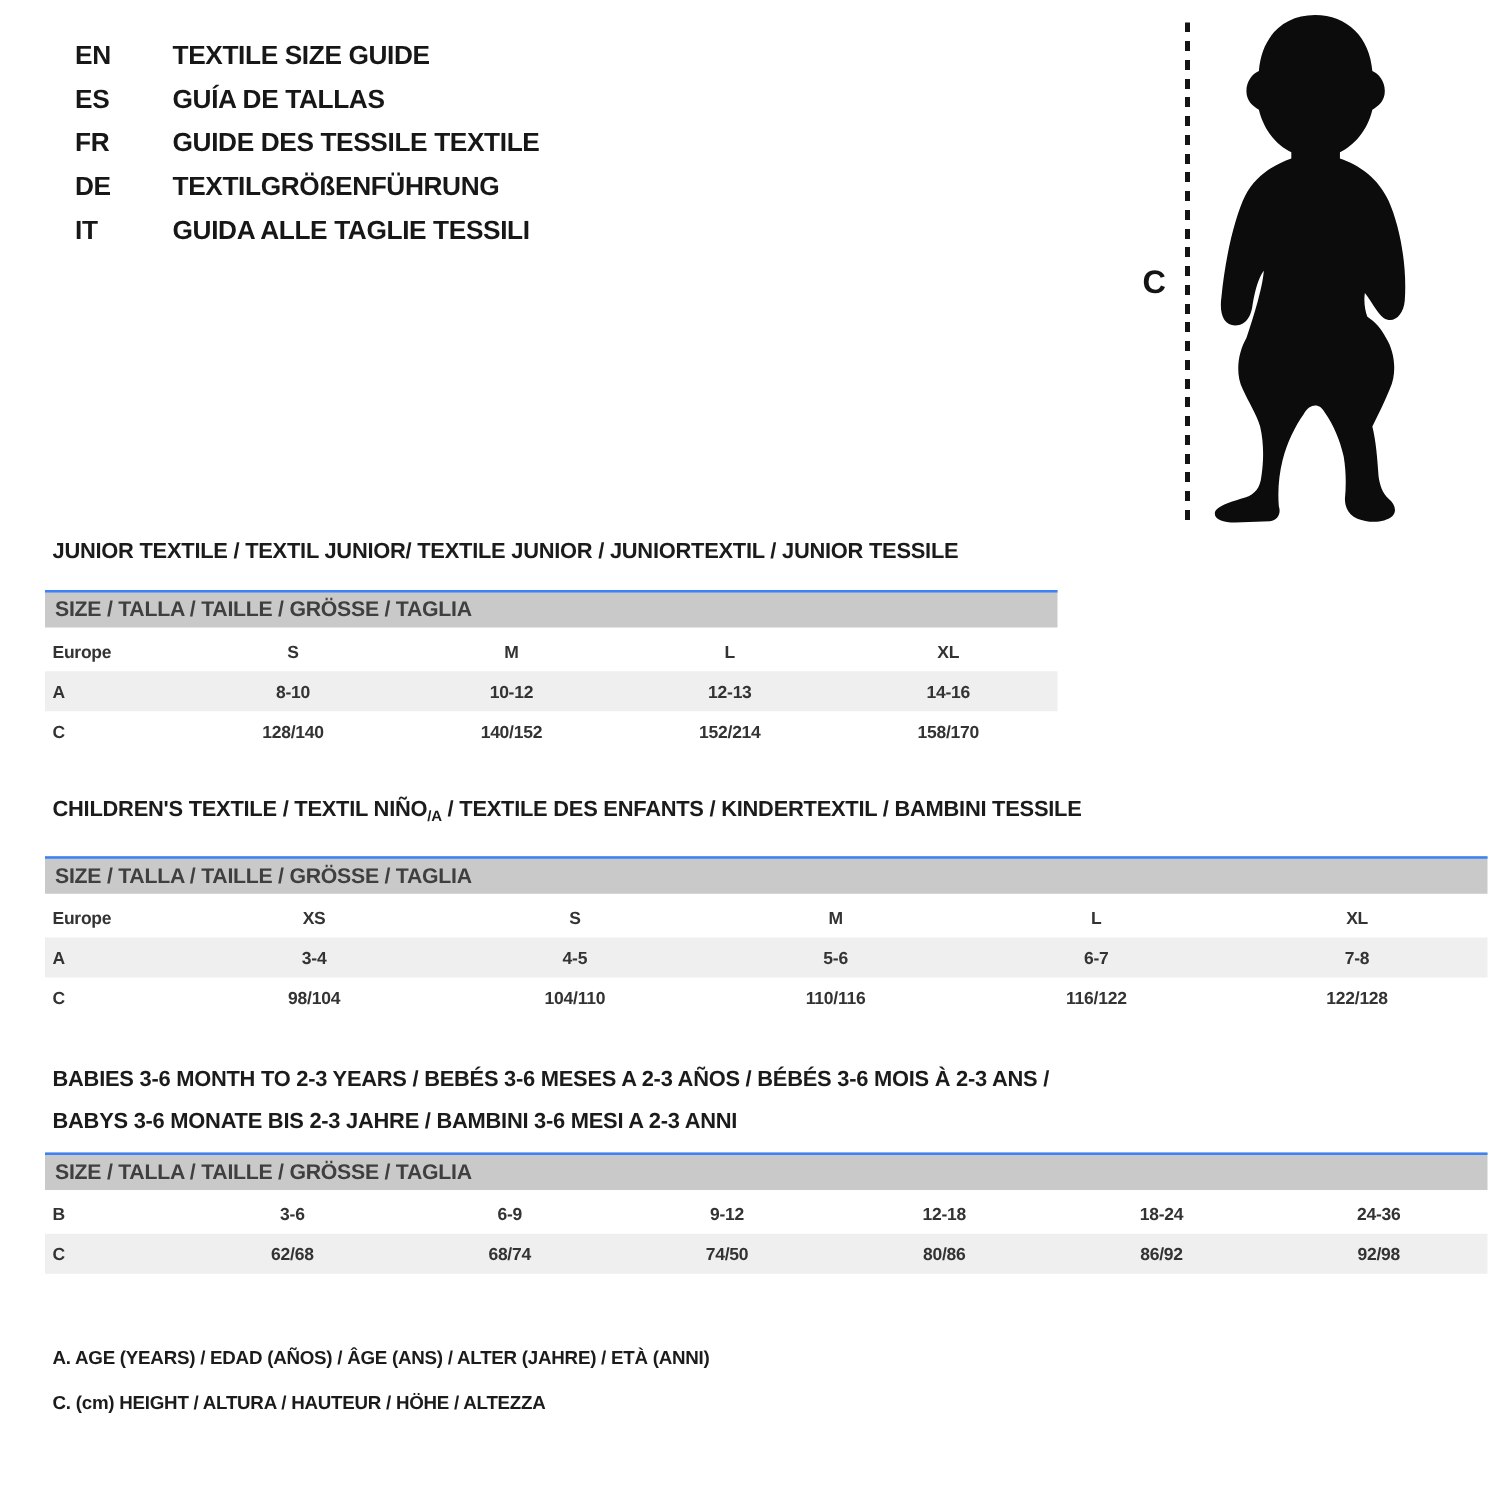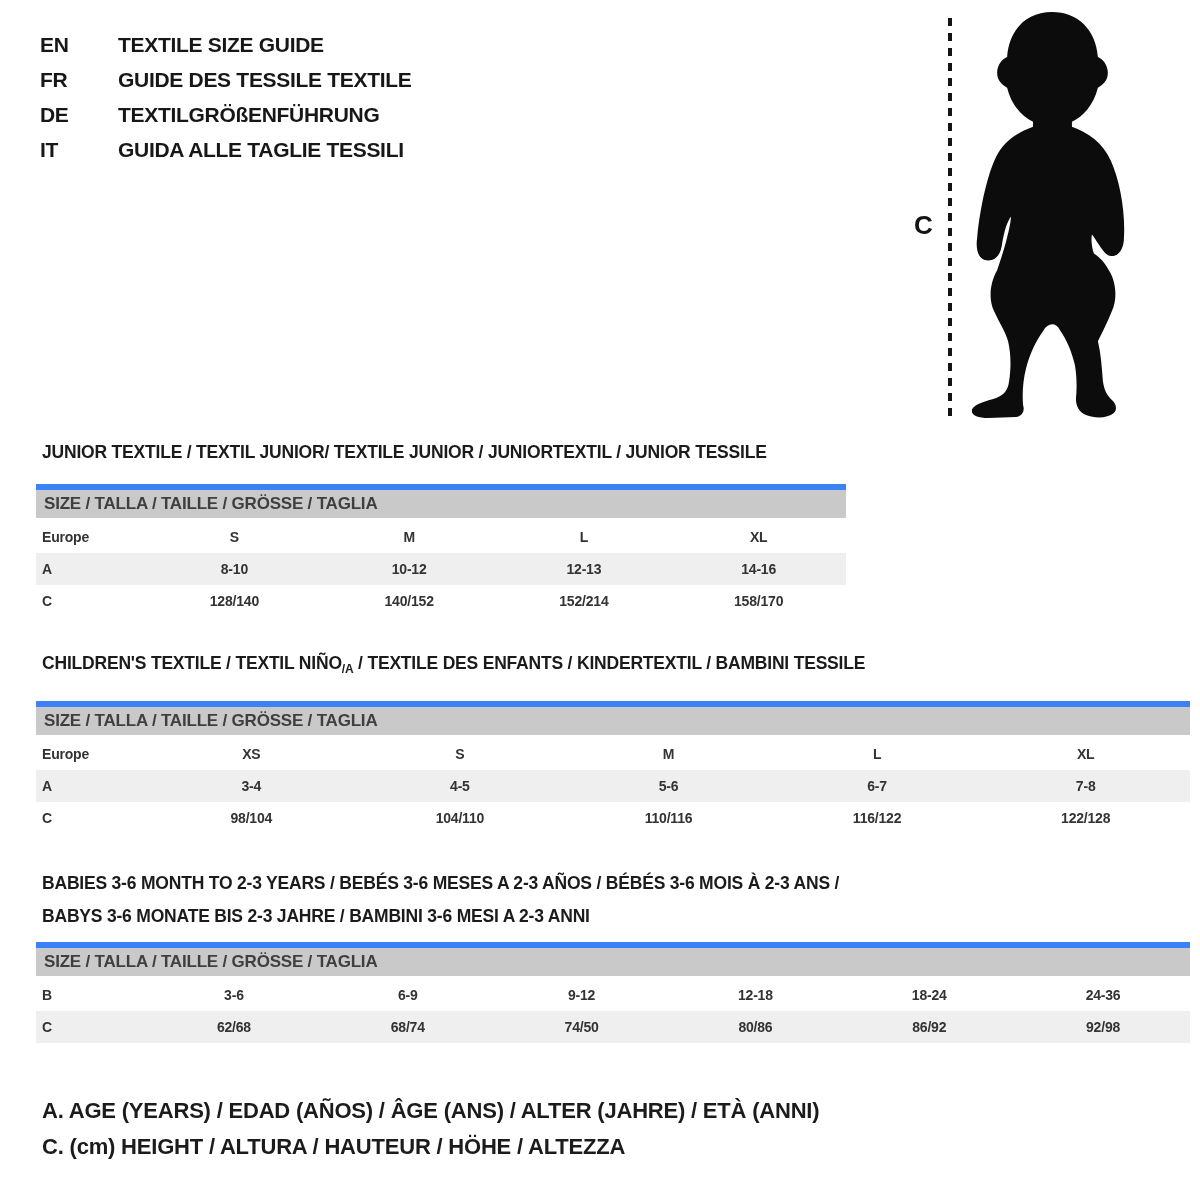--- a/index.html
+++ b/index.html
@@ -7,63 +7,67 @@
     position:relative;
     width:1200px;height:1200px;
     background:#ffffff;
     font-family:"Liberation Sans","DejaVu Sans",sans-serif;
     color:#1f1f1f;
     overflow:hidden;
   }
   
   .top-row{display:flex;height:430px;}
   .lang-block{flex:1;padding:27px 0 0 40px;}
-  .lang-row{display:flex;line-height:35px;font-size:21px;font-weight:700;letter-spacing:-0.3px;color:#171717;}
+  .lang-row{display:flex;line-height:35px;font-size:21px;font-weight:700;letter-spacing:-0.3px;color:#171717;margin-left:20px;}
   .lang-code{width:78px;}
   .figure-block{position:relative;width:300px;height:430px;}
   .dash-line{
     position:absolute;left:48px;top:18px;width:4px;height:398px;
     background-image:repeating-linear-gradient(to bottom,#141414 0 8px,transparent 8px 15px);
   }
   .c-label{position:absolute;left:14px;top:210px;font-size:26px;font-weight:700;color:#141414;}
   .silhouette{position:absolute;left:62px;top:10px;}
   
-  .section-title{margin:12px 0 0 42px;font-size:17.5px;font-weight:700;letter-spacing:-0.2px;line-height:20px;color:#1b1b1b;}
+  .section-title{margin:0 0 0 42px;font-size:17.5px;font-weight:700;letter-spacing:-0.2px;line-height:20px;color:#1b1b1b;}
   .title-sub{font-size:12px;vertical-align:-4px;font-weight:700;}
   .size-table{margin-left:36px;margin-top:22px;}
   .w-junior{width:810px;}
   .w-full{width:1154px;}
   .size-bar{
     height:28px;line-height:28px;padding-left:8px;
-    background:#c9c9c9;border-top:6px solid #3b82f6;
+    background:#c9c9c9;border-top:2px solid #3b82f6;
     font-size:17px;font-weight:700;letter-spacing:-0.2px;color:#3f3f3f;
   }
   .trows{margin-top:3px;}
   .trow{display:flex;height:32px;align-items:center;font-size:14px;font-weight:700;letter-spacing:-0.2px;color:#333;}
   .trow:nth-child(even){background:#efefef;}
   .trow .cell{flex:1;text-align:center;}
   .trow .cell.label{flex:0 0 105px;text-align:left;padding-left:6px;}
   .mt-section{margin-top:36px;}
   .mt-babies-title{margin-top:33px;}
   .babies-title-line{line-height:33px;}
   .mt-babies-table{margin-top:9px;}
   
   .notes{margin:50px 0 0 42px;}
-  .note-line{line-height:36px;font-size:22px;font-weight:700;letter-spacing:-0.2px;color:#1b1b1b;}
+  .note-line{line-height:36px;font-size:15px;font-weight:700;letter-spacing:-0.2px;color:#1b1b1b;}
 </style>
 </head>
 <body>
 
 <div class="page">
 
   <div class="top-row">
     <div class="lang-block">
       <div class="lang-row">
         <span class="lang-code">EN</span>
         <span class="lang-title">TEXTILE SIZE GUIDE</span>
+      </div>
+      <div class="lang-row">
+        <span class="lang-code">ES</span>
+        <span class="lang-title">GUÍA DE TALLAS</span>
       </div>
       <div class="lang-row">
         <span class="lang-code">FR</span>
         <span class="lang-title">GUIDE DES TESSILE TEXTILE</span>
       </div>
       <div class="lang-row">
         <span class="lang-code">DE</span>
         <span class="lang-title">TEXTILGRÖßENFÜHRUNG</span>
       </div>
       <div class="lang-row">

